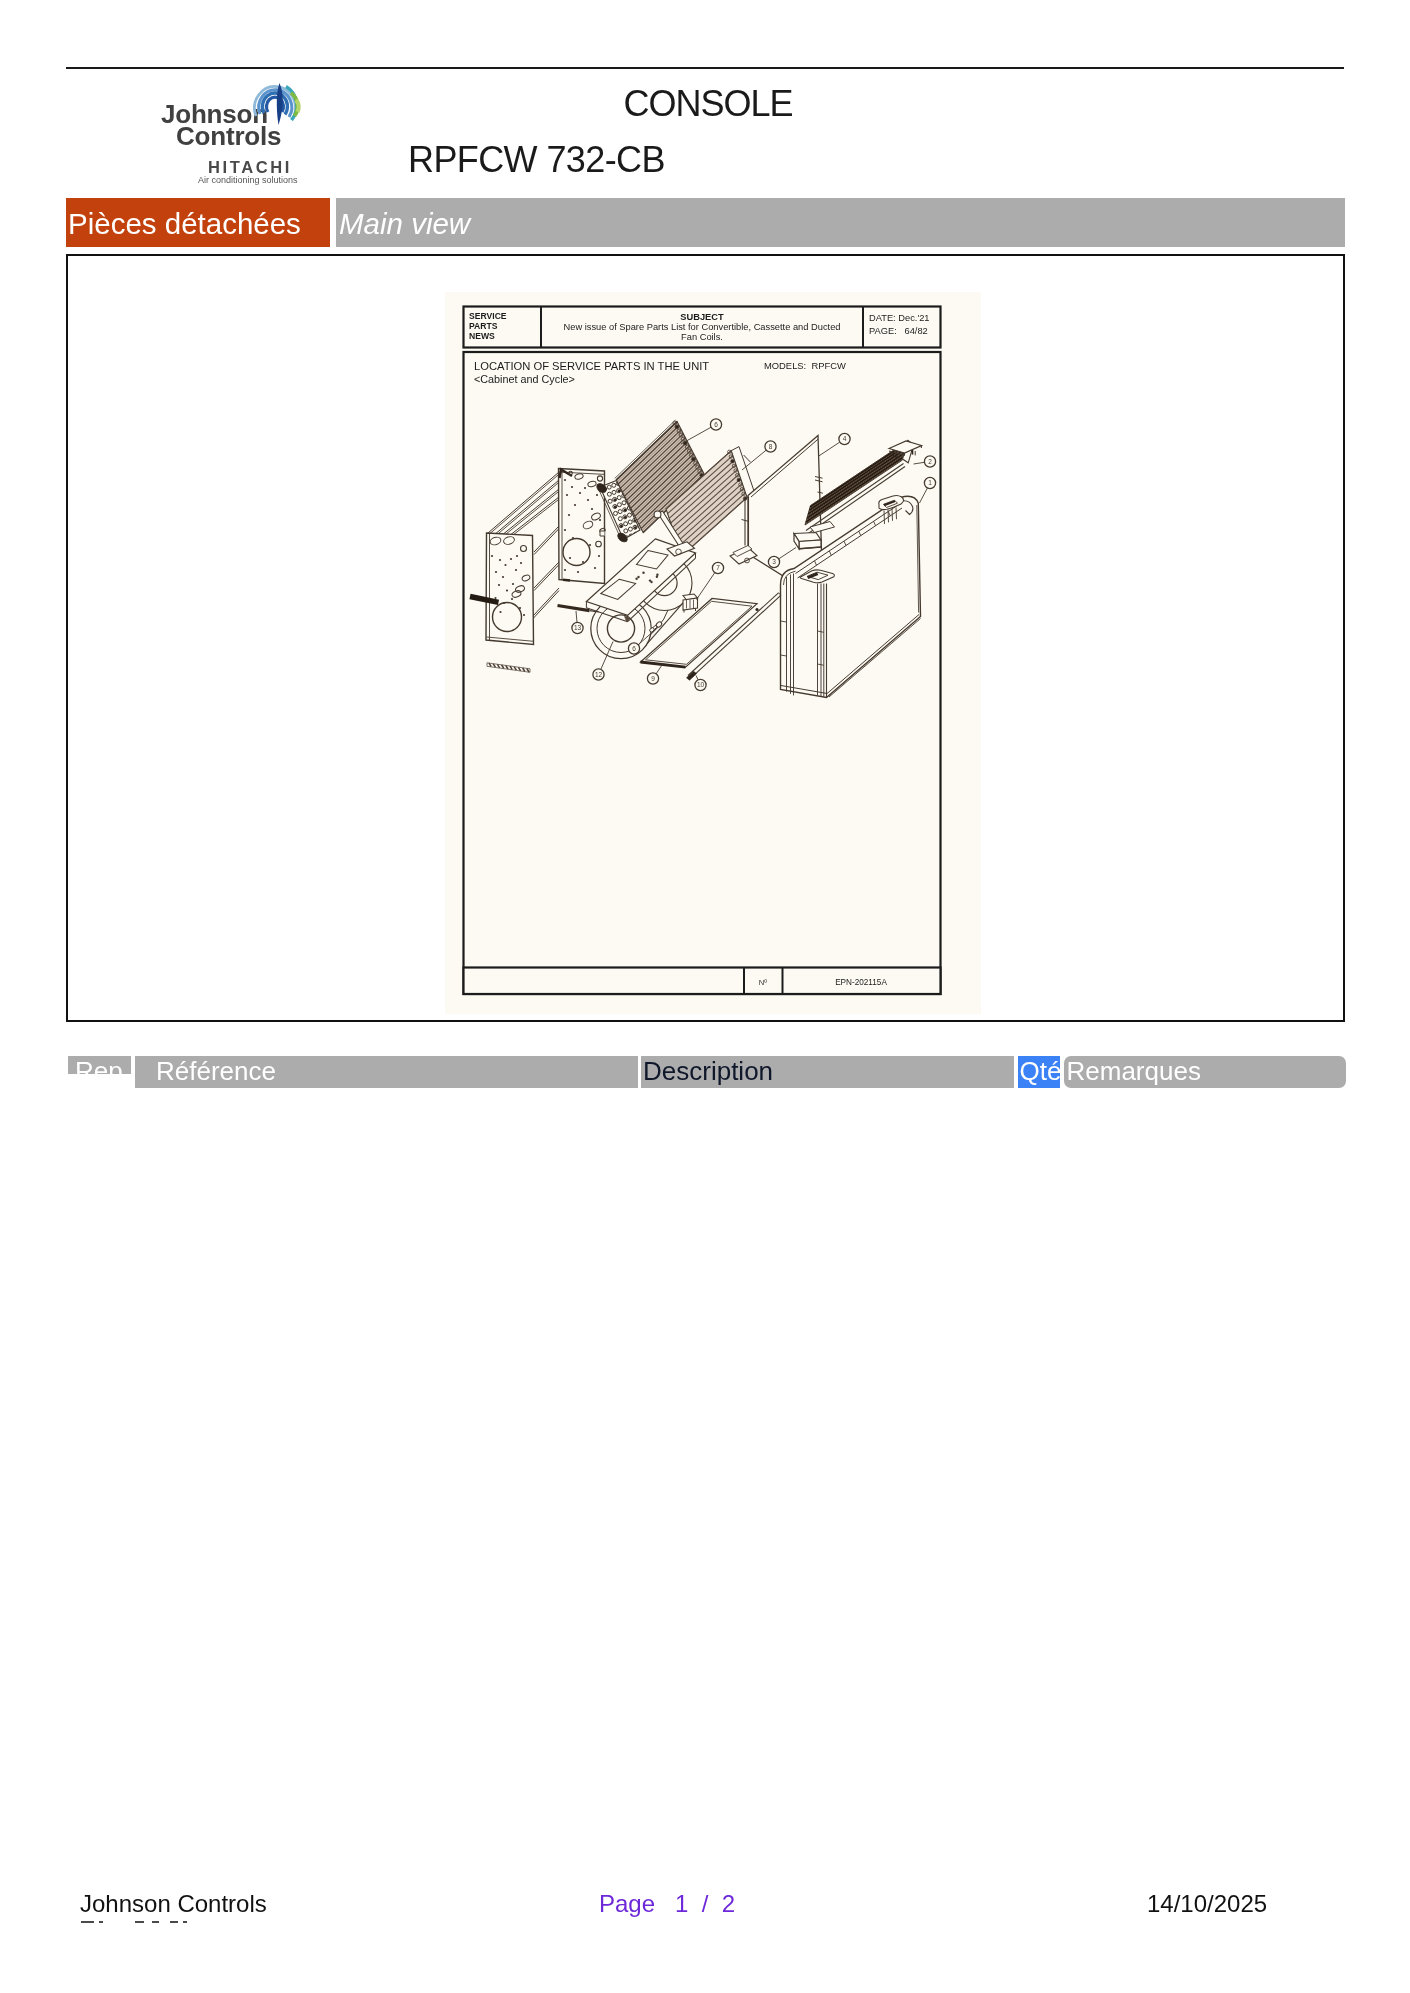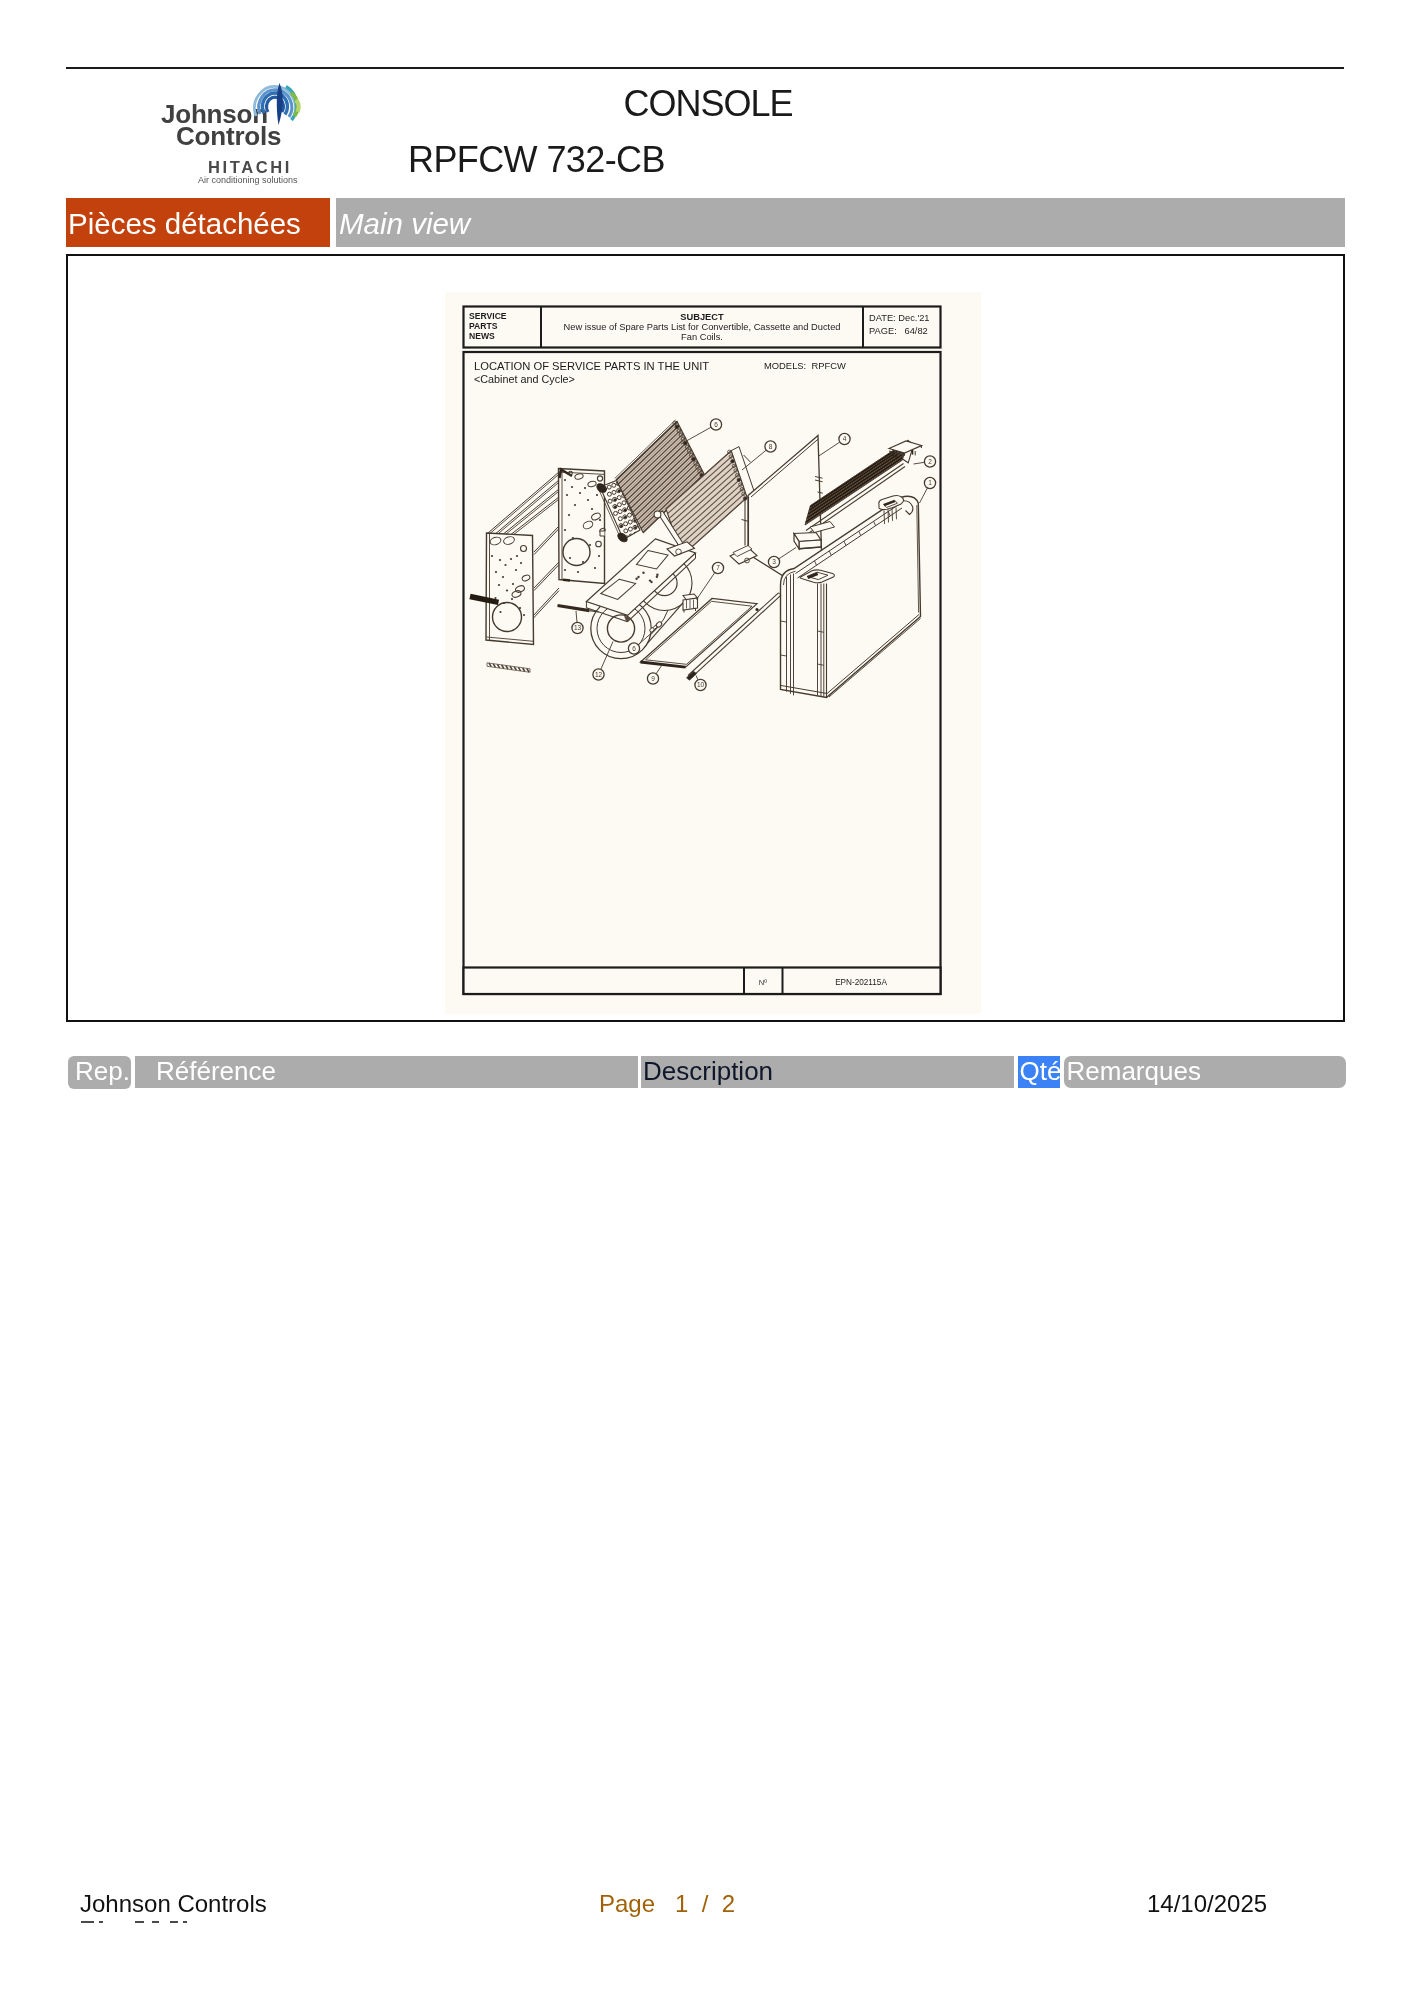--- a/index.html
+++ b/index.html
@@ -549,21 +549,21 @@
 
 <g>
 <rect x="463.5" y="967.5" width="477" height="26.5" fill="#fcfaf2" stroke="#1c1c1c" stroke-width="2.2"></rect>
 <line x1="744.0" y1="967.5" x2="744.0" y2="994.0" stroke="#1c1c1c" stroke-width="2.0"></line>
 <line x1="782.5" y1="967.5" x2="782.5" y2="994.0" stroke="#1c1c1c" stroke-width="2.0"></line>
 <text x="763.0" y="984.5" font-size="7.6" fill="#333" text-anchor="middle">Nº</text>
 <text x="861.0" y="985.0" font-size="8.2" fill="#1c1c1c" text-anchor="middle">EPN-202115A</text>
 </g>
 </svg>
 
-<div class="abs" style="left:68px;top:1055.5px;width:63px;height:33px;background:#acacac;color:#fff;font-size:26px;overflow:hidden;border-radius:6px;">
+<div class="abs" style="left:68px;top:1055.5px;width:63px;height:18px;background:#acacac;color:#fff;font-size:26px;overflow:hidden;">
     <span style="position:absolute;left:7px;top:0.5px;">Rep.</span>
   </div>
 
 <div class="abs" style="left:135px;top:1055.5px;width:503px;height:32.5px;background:#acacac;color:#fff;font-size:26px;overflow:hidden;">
     <span style="position:absolute;left:2px;top:0.5px;margin-left:19px;">Référence</span>
   </div>
 
 <div class="abs" style="left:641px;top:1055.5px;width:373px;height:32.5px;background:#acacac;color:#0f172a;font-size:26px;overflow:hidden;">
     <span style="position:absolute;left:2px;top:0.5px;">Description</span>
   </div>
@@ -578,15 +578,15 @@
 
 <div class="abs" style="left:80px;top:1890px;font-size:24px;color:#111;">Johnson Controls</div>
 
 <div class="abs" style="left:81px;top:1921px;width:13px;height:2.2px;background:#4a4a4a;"></div>
 <div class="abs" style="left:99px;top:1921px;width:4px;height:2.2px;background:#4a4a4a;"></div>
 <div class="abs" style="left:135px;top:1921px;width:9px;height:2.2px;background:#4a4a4a;"></div>
 <div class="abs" style="left:152px;top:1921px;width:7px;height:2.2px;background:#4a4a4a;"></div>
 <div class="abs" style="left:170px;top:1921px;width:8px;height:2.2px;background:#4a4a4a;"></div>
 <div class="abs" style="left:183px;top:1921px;width:4px;height:2.2px;background:#4a4a4a;"></div>
 
-<div class="abs" style="left:599px;top:1890px;font-size:24px;color:#a16207;">Page&nbsp;&nbsp;&nbsp;1&nbsp;&nbsp;/&nbsp;&nbsp;2</div>
+<div class="abs" style="left:599px;top:1890px;font-size:24px;color:#6d28d9;">Page&nbsp;&nbsp;&nbsp;1&nbsp;&nbsp;/&nbsp;&nbsp;2</div>
 
 <div class="abs" style="left:1147px;top:1890px;font-size:24px;color:#111;">14/10/2025</div>
 
 </body></html>

